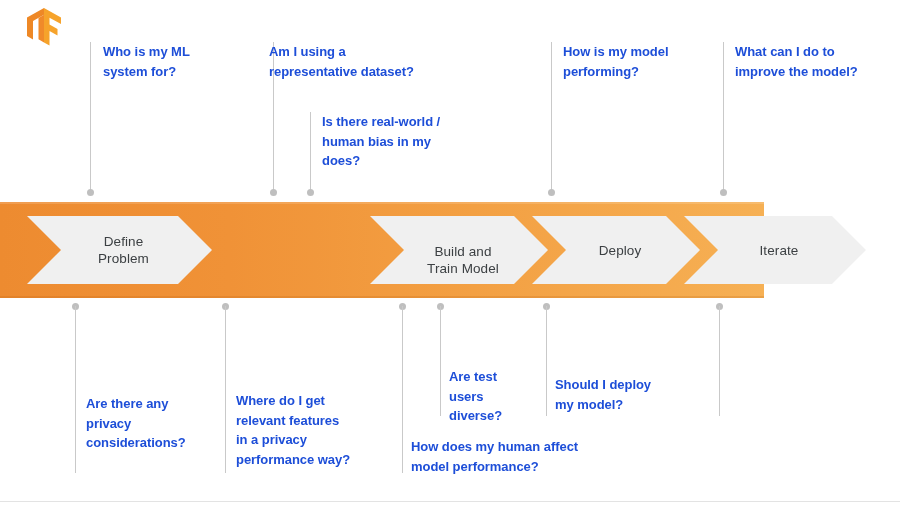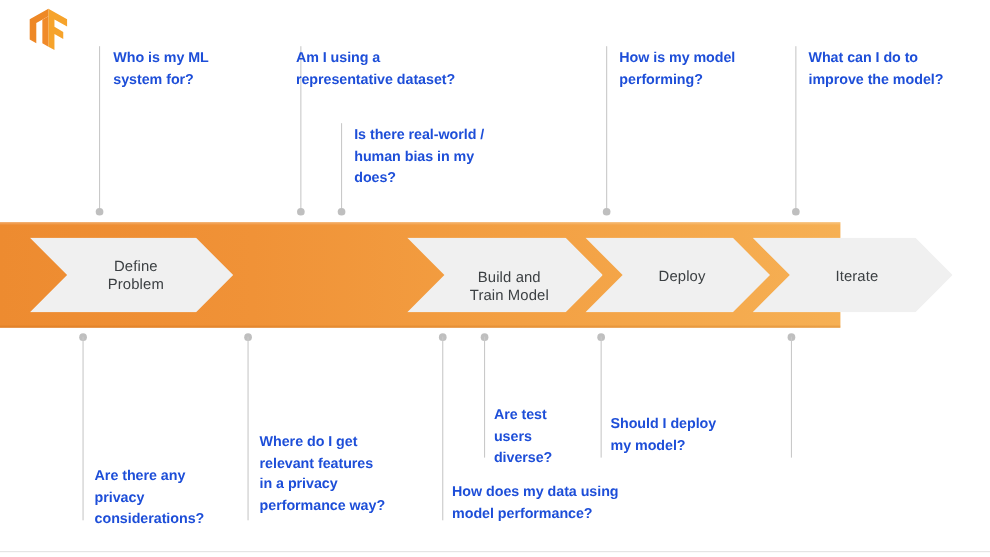--- a/index.html
+++ b/index.html
@@ -130,29 +130,29 @@
 
   <div class="dot" style="left:437px;top:303px;"></div>
   <div class="conn" style="left:440px;top:306px;height:110px;"></div>
 
   <div class="dot" style="left:543px;top:303px;"></div>
   <div class="conn" style="left:546px;top:306px;height:110px;"></div>
 
   <div class="dot" style="left:716px;top:303px;"></div>
   <div class="conn" style="left:719px;top:306px;height:110px;"></div>
 
-  <div class="q bottom" style="left:86px;top:422px;width:145px;white-space:pre-line;">Are there any
+  <div class="q bottom" style="left:86px;top:394px;width:145px;white-space:pre-line;">Are there any
 privacy
 considerations?</div>
   <div class="q bottom" style="left:236px;top:391px;width:160px;white-space:pre-line;">Where do I get
 relevant features
 in a privacy
 performance way?</div>
   <div class="q bottom" style="left:449px;top:355px;width:95px;white-space:pre-line;margin-top:12px;">Are test
 users
 diverse?</div>
-  <div class="q bottom" style="left:411px;top:437px;width:225px;white-space:pre-line;">How does my data using
+  <div class="q bottom" style="left:411px;top:437px;width:225px;white-space:pre-line;">How does my human affect
 model performance?</div>
   <div class="q bottom" style="left:555px;top:375px;width:160px;white-space:pre-line;">Should I deploy
 my model?</div>
 
   <div class="slide-edge"></div>
 </div>
 
 </body></html>

